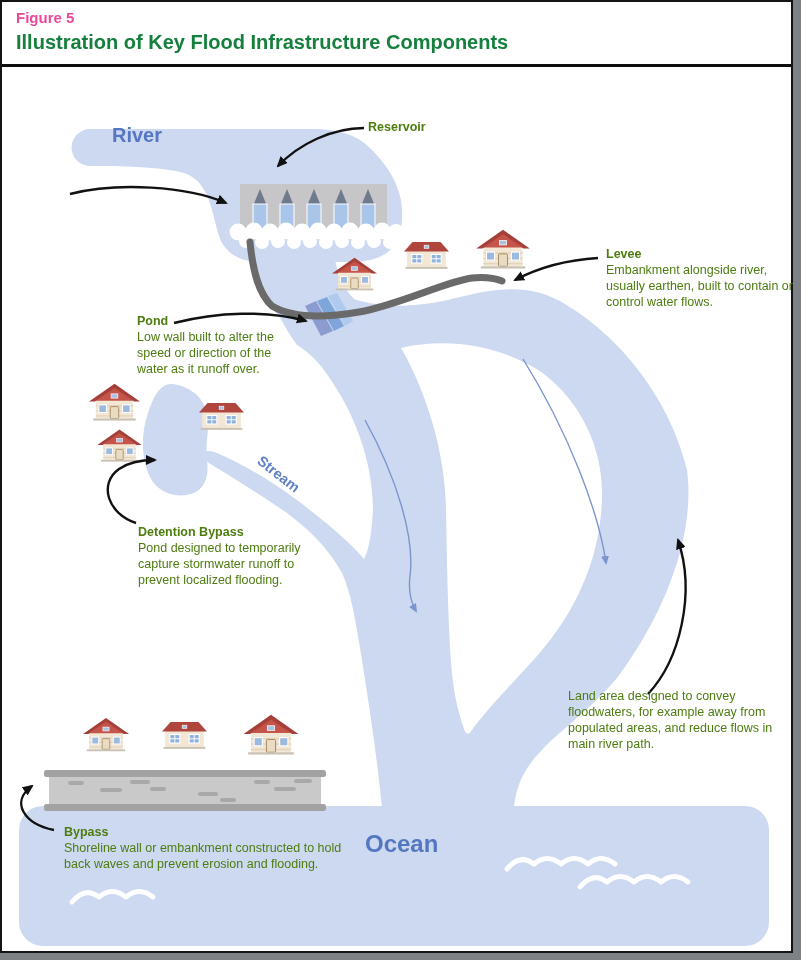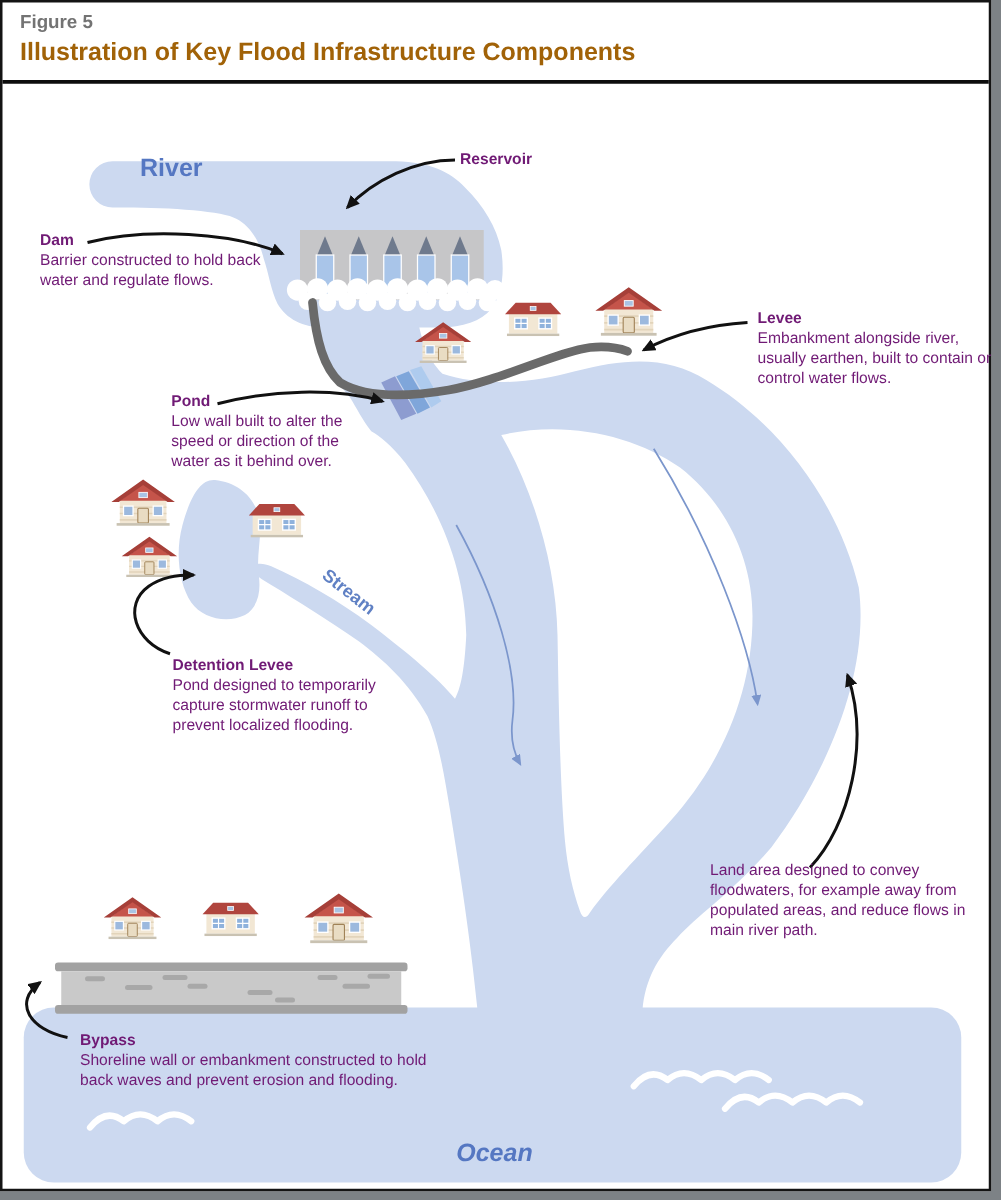--- a/index.html
+++ b/index.html
@@ -7,39 +7,39 @@
     width:801px;height:960px;position:relative;overflow:hidden;
     background:#7d8286;
     font-family:"Liberation Sans", sans-serif;
   }
   .page{
     position:absolute;left:0;top:0;width:789px;height:949px;
     background:#ffffff;border:2px solid #141414;
   }
   .figure-label{
     position:absolute;left:14px;top:7px;
-    font-size:15px;font-weight:bold;color:#737373;
+    font-size:15px;font-weight:bold;color:#ec4899;
   }
   .fig-title{
     position:absolute;left:14px;top:29px;margin:0;
-    font-size:20px;font-weight:bold;color:#a16207;
+    font-size:20px;font-weight:bold;color:#15803d;
   }
   .rule{
     position:absolute;left:0;top:62px;width:789px;height:3px;background:#0d0d0d;
   }
   .diagram{position:absolute;left:0;top:0;width:789px;height:949px;margin-top:16px;}
   svg.canvas{position:absolute;left:0;top:0;}
   .callout{
-    position:absolute;font-size:12.5px;line-height:16px;color:#701a75;
+    position:absolute;font-size:12.5px;line-height:16px;color:#4d7c0f;
   }
   .callout .c-title{font-weight:bold;}
   .water-label{position:absolute;font-weight:bold;color:#5577c2;}
   #lbl-river{left:110px;top:106px;font-size:20px;}
   #lbl-stream{left:252px;top:448px;font-size:14.5px;transform:rotate(38deg);color:#6081c4;}
-  #lbl-ocean{left:363px;top:894px;font-size:20px;font-style:italic;}
+  #lbl-ocean{left:363px;top:812px;font-size:24px;}
   #co-reservoir{left:366px;top:101px;width:150px;}
   #co-dam{left:30px;top:166px;width:182px;}
   #co-levee{left:604px;top:228px;width:198px;}
   #co-weir{left:135px;top:295px;width:162px;}
   #co-basin{left:136px;top:506px;width:180px;}
   #co-bypass{left:566px;top:670px;width:208px;}
   #co-seawall{left:62px;top:806px;width:295px;}
 </style>
 </head>
 <body>
@@ -231,34 +231,30 @@
       </g>
     </svg>
 
     <div class="water-label" id="lbl-river">River</div>
     <div class="water-label" id="lbl-stream">Stream</div>
     <div class="water-label" id="lbl-ocean">Ocean</div>
 
     <div class="callout" id="co-reservoir">
       <div class="c-title">Reservoir</div>
     </div>
-    <div class="callout" id="co-dam">
-      <div class="c-title">Dam</div>
-      <div class="c-desc">Barrier constructed to hold back water and regulate flows.</div>
-    </div>
     <div class="callout" id="co-levee">
       <div class="c-title">Levee</div>
       <div class="c-desc">Embankment alongside river, usually earthen, built to contain or control water flows.</div>
     </div>
     <div class="callout" id="co-weir">
       <div class="c-title">Pond</div>
-      <div class="c-desc">Low wall built to alter the speed or direction of the water as it behind over.</div>
+      <div class="c-desc">Low wall built to alter the speed or direction of the water as it runoff over.</div>
     </div>
     <div class="callout" id="co-basin">
-      <div class="c-title">Detention Levee</div>
+      <div class="c-title">Detention Bypass</div>
       <div class="c-desc">Pond designed to temporarily capture stormwater runoff to prevent localized flooding.</div>
     </div>
     <div class="callout" id="co-bypass">
       <div class="c-desc">Land area designed to convey floodwaters, for example away from populated areas, and reduce flows in main river path.</div>
     </div>
     <div class="callout" id="co-seawall">
       <div class="c-title">Bypass</div>
       <div class="c-desc">Shoreline wall or embankment constructed to hold back waves and prevent erosion and flooding.</div>
     </div>
   </div>

